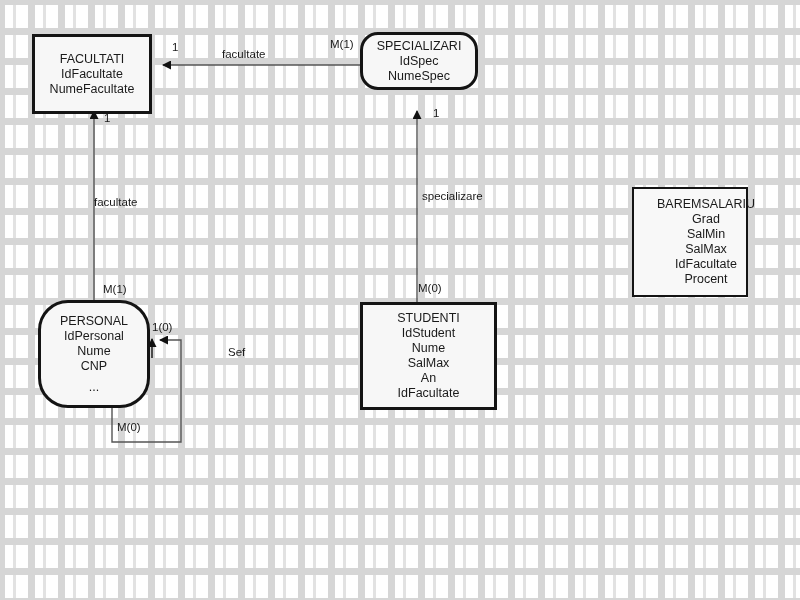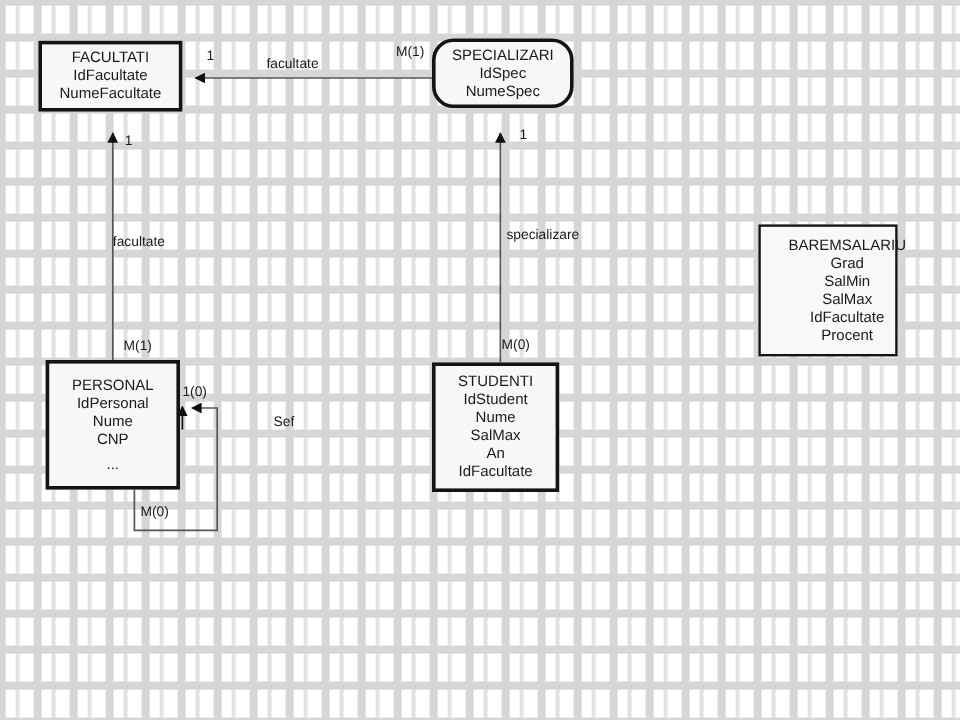--- a/index.html
+++ b/index.html
@@ -95,50 +95,50 @@
       <line x1="417" y1="302" x2="417" y2="111" stroke="#555555" stroke-width="1.4" marker-end="url(#arrow)"></line>
     </g>
 
     <g>
       <path d="M112,408 L112,442 L181,442 L181,340 L160,340" fill="none" stroke="#555555" stroke-width="1.4" marker-end="url(#arrow)"></path>
 
       <line x1="152" y1="358" x2="152" y2="339" stroke="#111111" stroke-width="1.4" marker-end="url(#arrow)"></line>
     </g>
   </svg>
 
-  <div class="entity" style="left:32px; top:34px; width:120px; height:59px;">
+  <div class="entity" style="left:32px; top:34px; width:120px; height:80px;">
     <div class="row">FACULTATI</div>
     <div class="row">IdFacultate</div>
     <div class="row">NumeFacultate</div>
   </div>
 
   <div class="entity" style="left:360px; top:32px; width:118px; height:58px;border-radius:18px;">
     <div class="row">SPECIALIZARI</div>
     <div class="row">IdSpec</div>
     <div class="row">NumeSpec</div>
   </div>
 
   <div class="entity thin" style="left:632px; top:187px; width:116px; height:110px;padding-left:32px;">
     <div class="row">BAREMSALARIU</div>
     <div class="row">Grad</div>
     <div class="row">SalMin</div>
     <div class="row">SalMax</div>
     <div class="row">IdFacultate</div>
     <div class="row">Procent</div>
   </div>
 
-  <div class="entity" style="left:38px; top:300px; width:112px; height:108px;">
+  <div class="entity" style="left:38px; top:300px; width:112px; height:108px;border-radius:30px;">
     <div class="row">PERSONAL</div>
     <div class="row">IdPersonal</div>
     <div class="row">Nume</div>
     <div class="row">CNP</div>
     <div class="row" style="margin-top:6px;">...</div>
   </div>
 
-  <div class="entity" style="left:360px; top:302px; width:106px; height:108px;">
+  <div class="entity" style="left:360px; top:302px; width:137px; height:108px;">
     <div class="row">STUDENTI</div>
     <div class="row">IdStudent</div>
     <div class="row">Nume</div>
     <div class="row">SalMax</div>
     <div class="row">An</div>
     <div class="row">IdFacultate</div>
   </div>
 
   <div class="edge-label" style="left:222px; top:48px;">facultate</div>
   <div class="edge-label" style="left:330px; top:38px;">M(1)</div>

